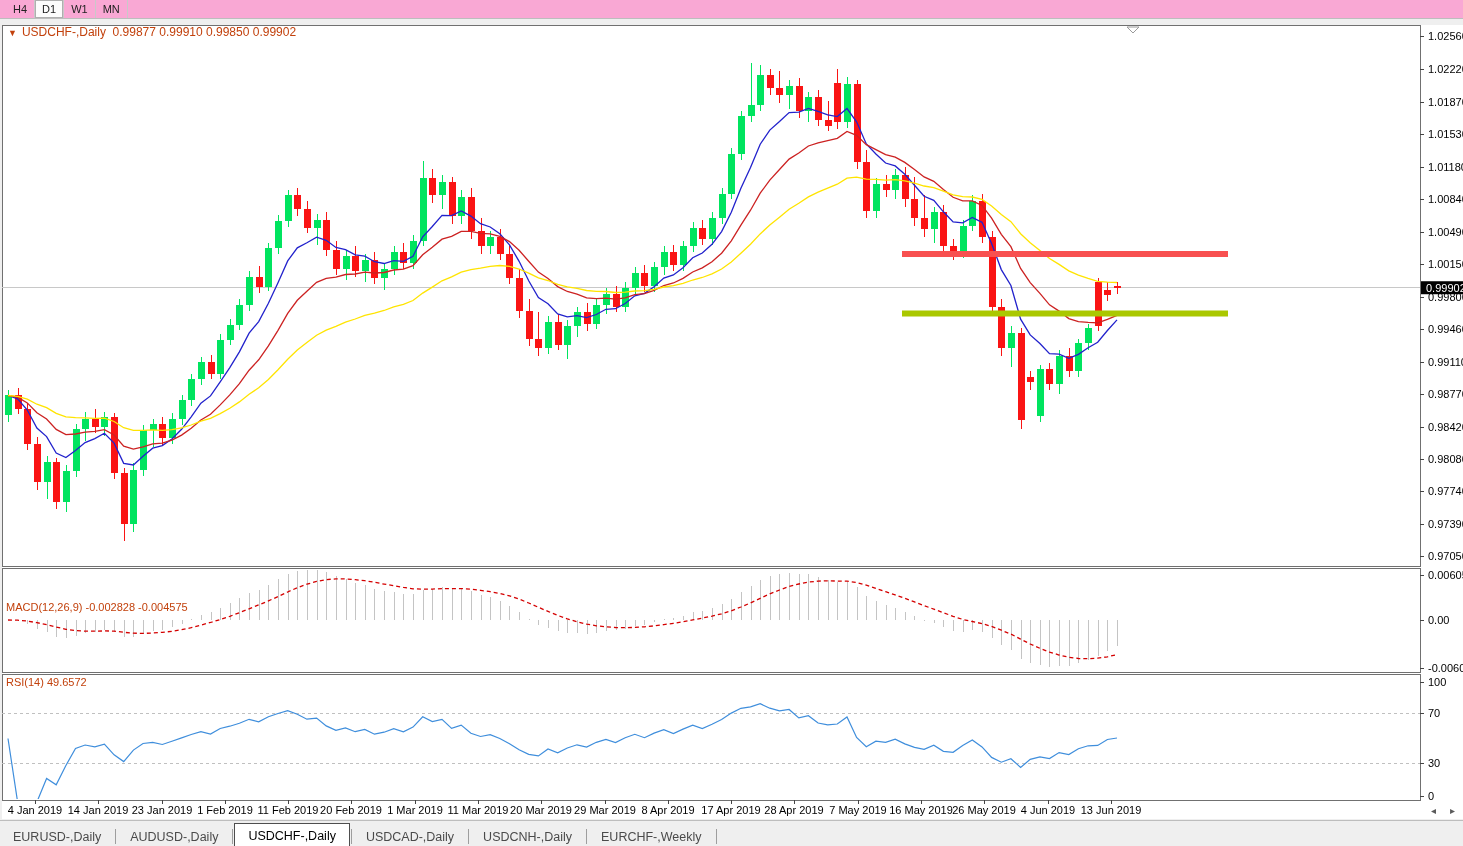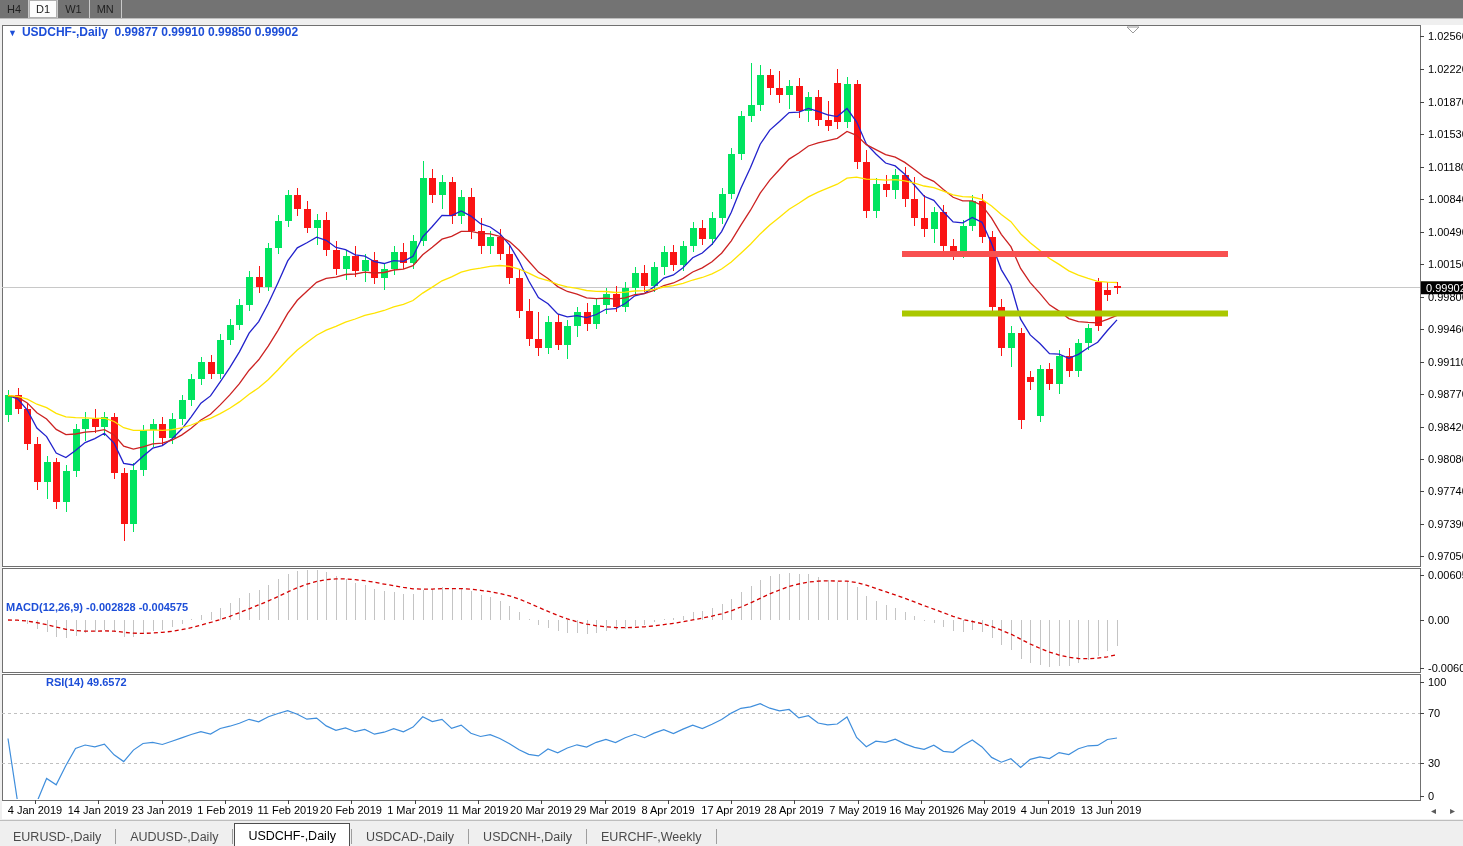--- a/index.html
+++ b/index.html
@@ -1,28 +1,28 @@
 <!DOCTYPE html>
 <html><head>
 <meta charset="utf-8">
 <style>
   html,body{margin:0;padding:0;width:1463px;height:846px;overflow:hidden;
     background:#EFEFEF;font-family:"Liberation Sans",sans-serif;}
-  #toolbar{height:18px;background:#737373;border-bottom:1px solid #BDBDBD;
-    display:flex;align-items:stretch;}
+  #toolbar{height:18px;background:#f9a8d4;border-bottom:1px solid #BDBDBD;
+    display:flex;align-items:stretch;padding-left:6px;}
   .tf-btn{display:flex;align-items:center;padding:0 7px;font-size:11px;color:#222;
     border-right:1px solid #C9C9C9;cursor:default;}
   .tf-btn.active{background:#FCFCFC;box-shadow:inset 0 0 0 1px #AFAFAF;}
   #chart-area{position:relative;width:1463px;height:800px;}
   #chart-svg{display:block;}
-  .pane-label{position:absolute;font-size:11px;color:#1d4ed8;white-space:pre;font-weight:bold;}
+  .pane-label{position:absolute;font-size:11px;color:#c2410c;white-space:pre;}
   #chart-title{top:6px;left:8px;font-size:12px;}
   #chart-title .arrow{font-size:9px;margin-right:5px;}
   #macd-label{top:550px;left:6px;margin-top:32px;}
-  #rsi-label{top:657px;left:6px;margin-left:40px;}
+  #rsi-label{top:657px;left:6px;}
   #tabbar{height:27px;background:#EFEFEF;border-top:1px solid #BDBDBD;margin-top:1px;
     display:flex;align-items:flex-end;}
   .tab{display:flex;align-items:center;height:22px;padding:0 13px;font-size:12.5px;
     color:#4A4A4A;cursor:default;white-space:nowrap;}
   .tab.active{background:#FFFFFF;border:1px solid #4E4E4E;border-bottom:none;height:24px;
     color:#000;}
   .tab-sep{width:1px;height:15px;background:#9E9E9E;margin:0 1px 4px 1px;}
 </style>
 </head>
 <body>

